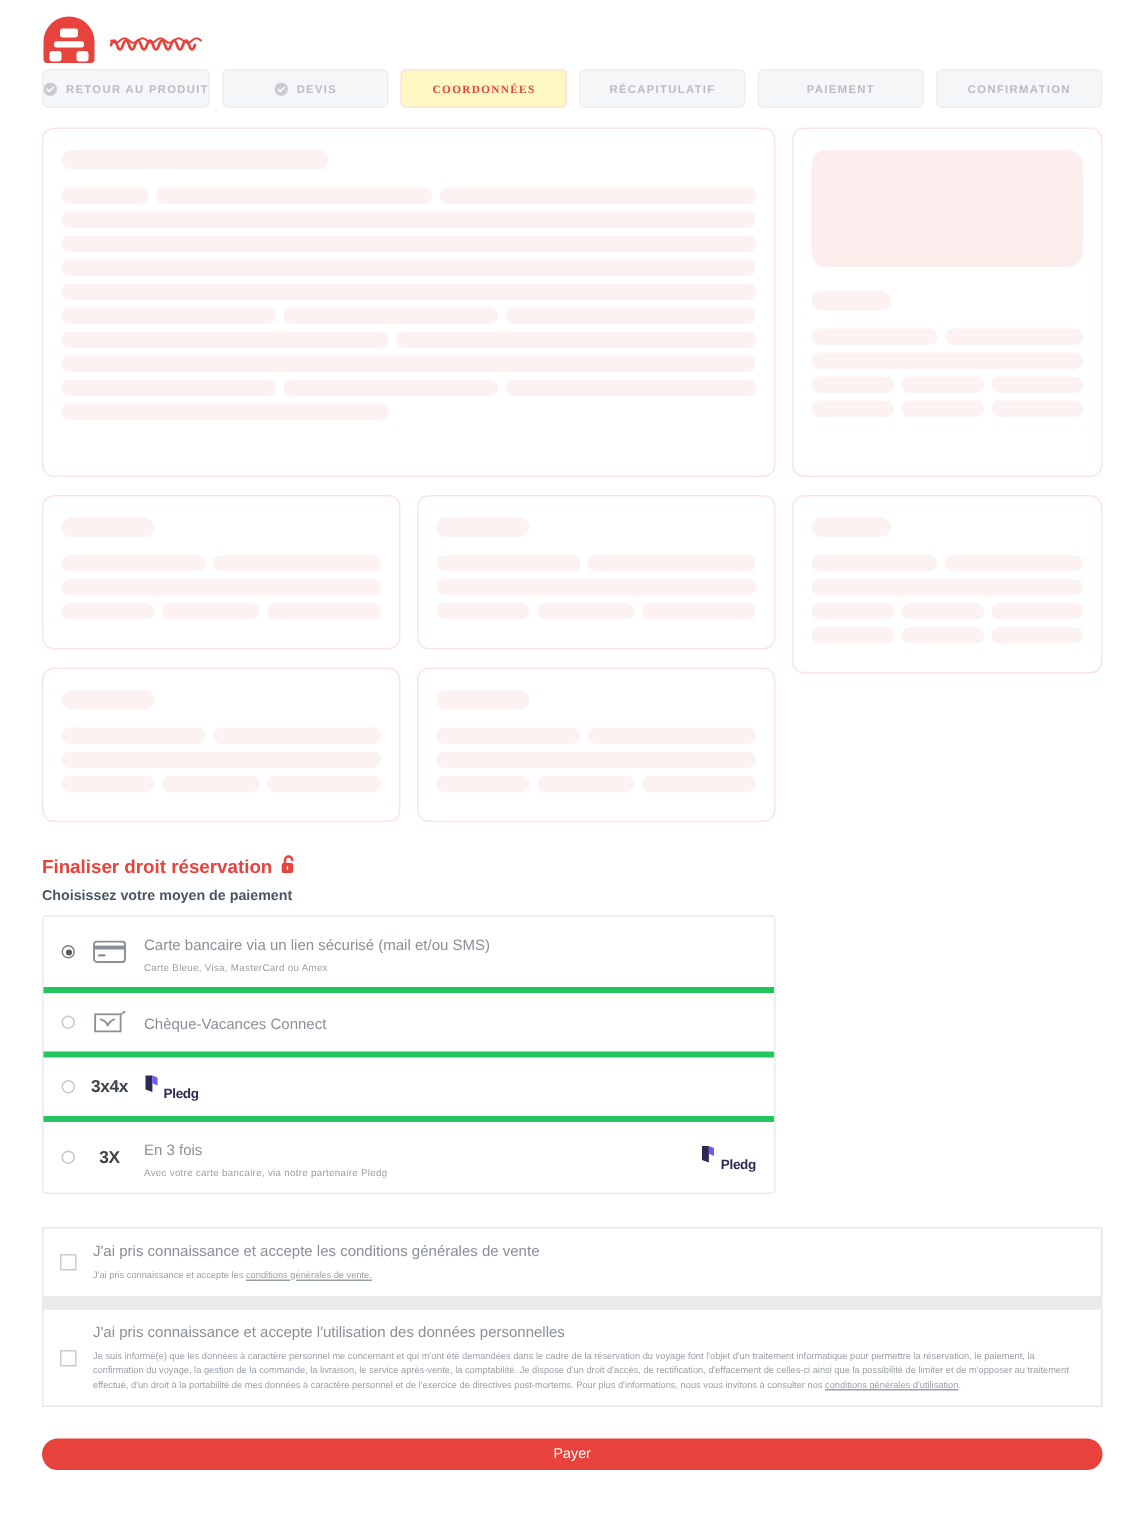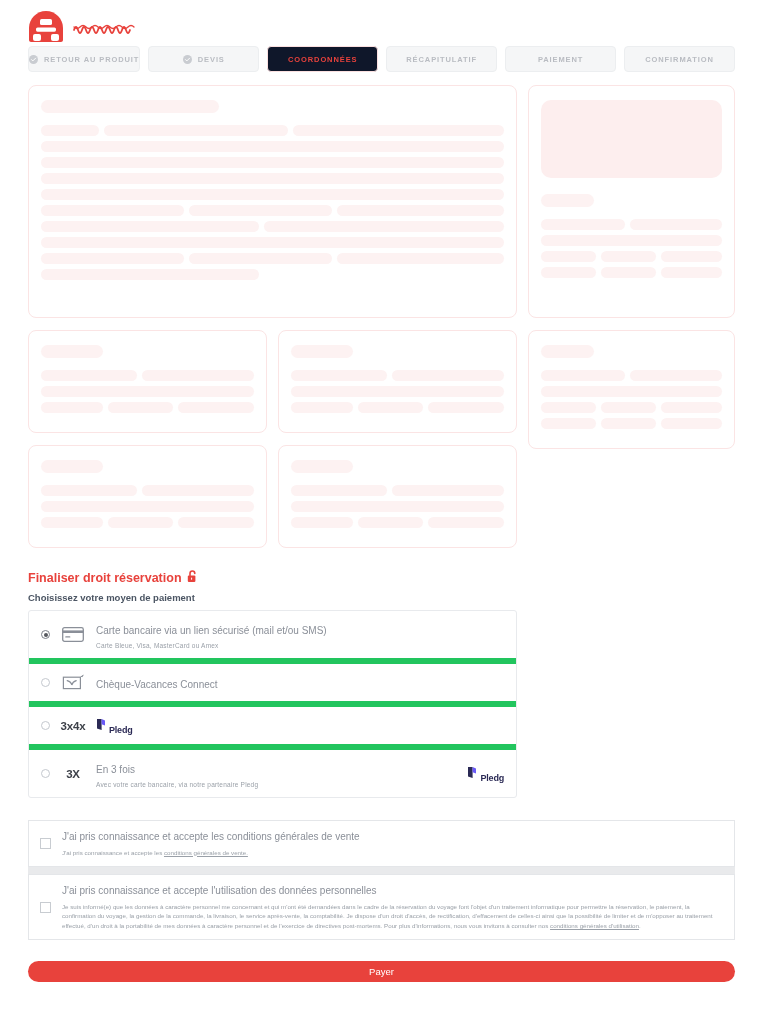--- a/index.html
+++ b/index.html
@@ -34,23 +34,24 @@
     font-weight: bold;
     text-transform: uppercase;
     background: #f5f6f7;
     color: #b9bcc2;
     border: 1px solid #eceef0;
     cursor: pointer;
     user-select: none;
     white-space: nowrap;
   }
   .step.active {
-    background: #0f172a;
+    background: #fef9c3;
     color: #e8423c;
     border-color: #fbe0e0;
+    font-family: Liberation Serif, serif;
   }
   .check-ic { width: 9px; height: 9px; display: inline-block; flex: none; }
 
   
   .sk-card {
     border: 1px solid #fbe4e4;
     border-radius: 8px;
     background: #fff;
     padding: 14px 12px;
   }
@@ -87,21 +88,21 @@
     font-weight: bold;
     margin-top: 6px;
     margin-bottom: 7px;
   }
   .opt-list { border: 1px solid #e8eaed; border-radius: 3px; width: 489px; background:#fff; }
   .opt {
     display: flex;
     align-items: center;
     gap: 10px;
     padding: 9px 12px;
-    border-bottom: 6px solid #22c55e;
+    border-bottom: 4px solid #22c55e;
     min-height: 43px;
     cursor: pointer;
   }
   .opt:last-child { border-bottom: none; }
   .radio {
     width: 9px; height: 9px; border-radius: 50%;
     border: 1px solid #c4c8ce; flex: none; position: relative; background: #fff;
   }
   .radio.on { border-color: #7b8088; }
   .radio.on::after {

